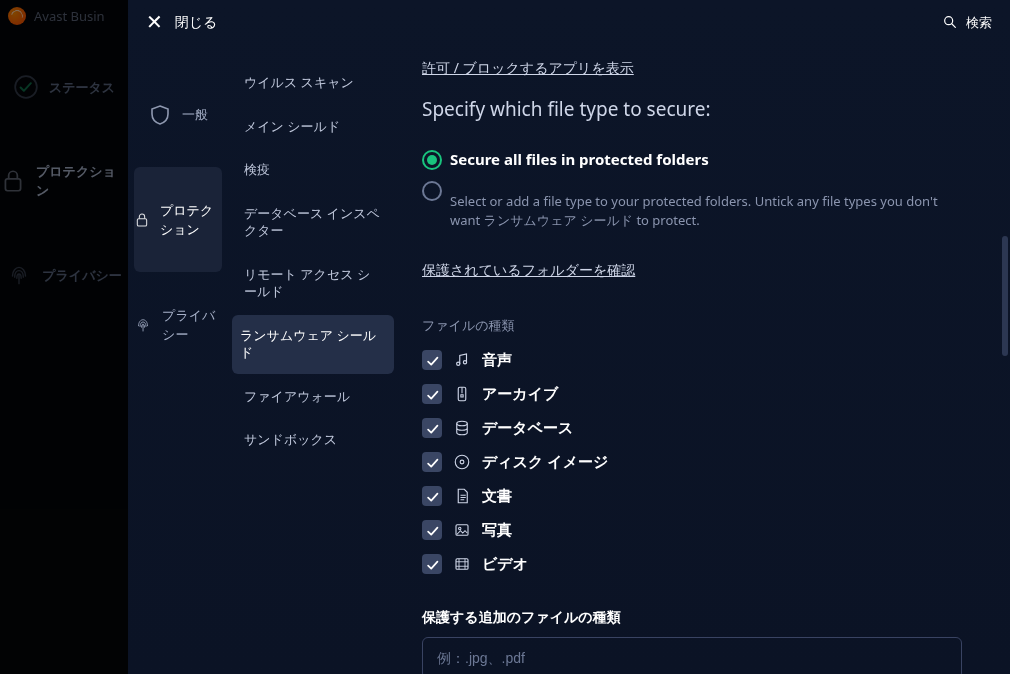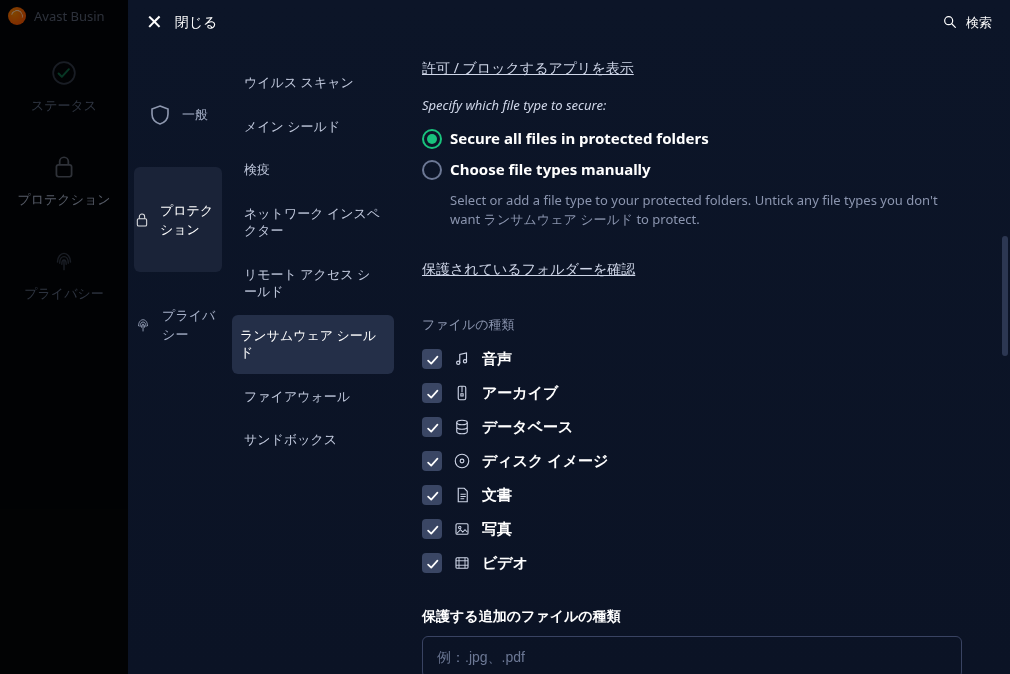--- a/index.html
+++ b/index.html
@@ -38,22 +38,22 @@
     width:18px;height:18px;border-radius:50%;
     background:radial-gradient(circle at 35% 35%,#ff8a00,#ff5a00 70%);
     margin-right:8px;
     position:relative;
   }
   .app-logo::after{content:"";position:absolute;inset:3px;border-radius:50%;border:1.5px solid #fff;border-left-color:transparent;border-bottom-color:transparent;transform:rotate(-30deg);opacity:.7;}
   .leftnav{
     position:absolute;left:0;top:40px;width:128px;
   }
   .leftnav-item{
-    display:flex;flex-direction:column;align-items:center;justify-content:center;
-    height:94px;color:#5b6780;font-size:13px;gap:10px;
+    display:flex;align-items:center;justify-content:center;
+    height:94px;color:#5b6780;font-size:13px;gap:10px;font-weight:bold;
   }
   .leftnav-item.active{color:#aab4cc;}
   .ln-icon{opacity:.55;}
   .ln-icon svg{width:26px;height:26px;display:block;}
 
   
   .overlay{
     position:absolute;left:128px;top:0;right:0;bottom:0;
     background:linear-gradient(180deg,#0c1528,#0b1325);
   }
@@ -94,21 +94,21 @@
   .sub.active{background:var(--panel3);color:#fff;padding-left:8px;}
 
   
   .content{
     flex:1;padding:14px 24px 24px 24px;overflow-y:auto;
     font-size:14px;
   }
   .content::-webkit-scrollbar{width:8px;}
   .content::-webkit-scrollbar-thumb{background:#2a3550;border-radius:4px;}
   .linkline{color:#cfd6e8;text-decoration:underline;font-size:14px;cursor:pointer;display:inline-block;}
-  .desc{color:#cfd6e8;margin:18px 0 14px;font-size:13px;font-style:italic;}
+  .desc{color:#cfd6e8;margin:18px 0 27px;font-size:19px;}
   .radio-row{display:flex;align-items:flex-start;gap:8px;margin:10px 0;}
   .radio{
     flex:none;width:20px;height:20px;border-radius:50%;border:2px solid #6c7895;
     display:flex;align-items:center;justify-content:center;margin-top:1px;cursor:pointer;
   }
   .radio.checked{border-color:var(--accent);}
   .radio.checked::after{content:"";width:10px;height:10px;border-radius:50%;background:var(--accent);}
   .radio-label{font-weight:700;font-size:15px;}
   .radio-help{color:#8b95af;font-size:13px;margin-top:12px;line-height:1.45;max-width:500px;}
   .sect-link{margin-top:20px;display:inline-block;}
@@ -261,21 +261,21 @@
             <use href="#i-fingerprint"></use>
           </svg>
         <span>プライバシー</span>
       </div>
     </div>
 
     <div class="subcol">
       <div class="sub">ウイルス スキャン</div>
       <div class="sub">メイン シールド</div>
       <div class="sub">検疫</div>
-      <div class="sub">ネットワーク インスペクター</div>
+      <div class="sub">データベース インスペクター</div>
       <div class="sub">リモート アクセス シールド</div>
       <div class="sub active">ランサムウェア シールド</div>
       <div class="sub">ファイアウォール</div>
       <div class="sub">サンドボックス</div>
     </div>
 
     <div class="content">
       <a class="linkline">許可 / ブロックするアプリを表示</a>
 
       <div class="desc">Specify which file type to secure:</div>
@@ -283,21 +283,20 @@
       <div class="radio-row">
         <span class="radio checked"></span>
         <div>
           <div class="radio-label">Secure all files in protected folders</div>
         </div>
       </div>
 
       <div class="radio-row">
         <span class="radio"></span>
         <div>
-          <div class="radio-label">Choose file types manually</div>
           <div class="radio-help">Select or add a file type to your protected folders. Untick any file types you don't want ランサムウェア シールド to protect.</div>
         </div>
       </div>
 
       <a class="linkline sect-link">保護されているフォルダーを確認</a>
 
       <div class="sect-title">ファイルの種類</div>
 
       <div class="ft-row">
         <span class="chk">

